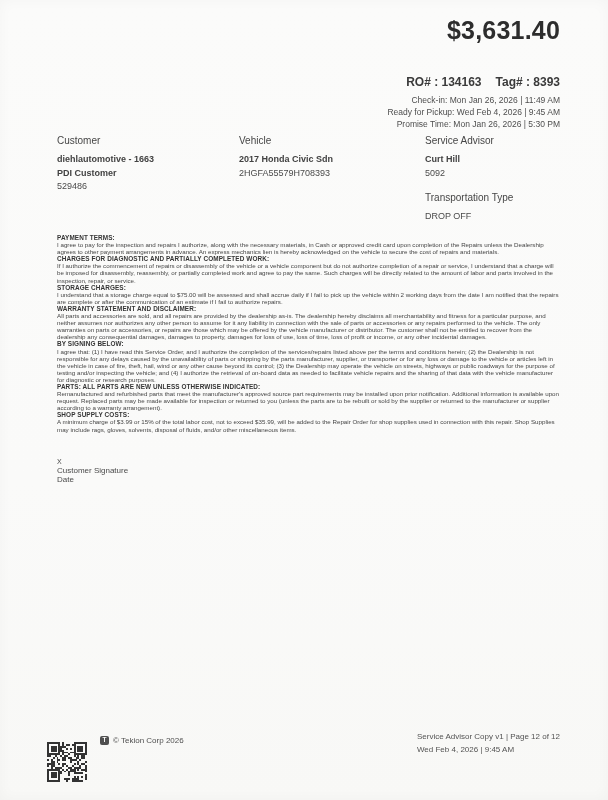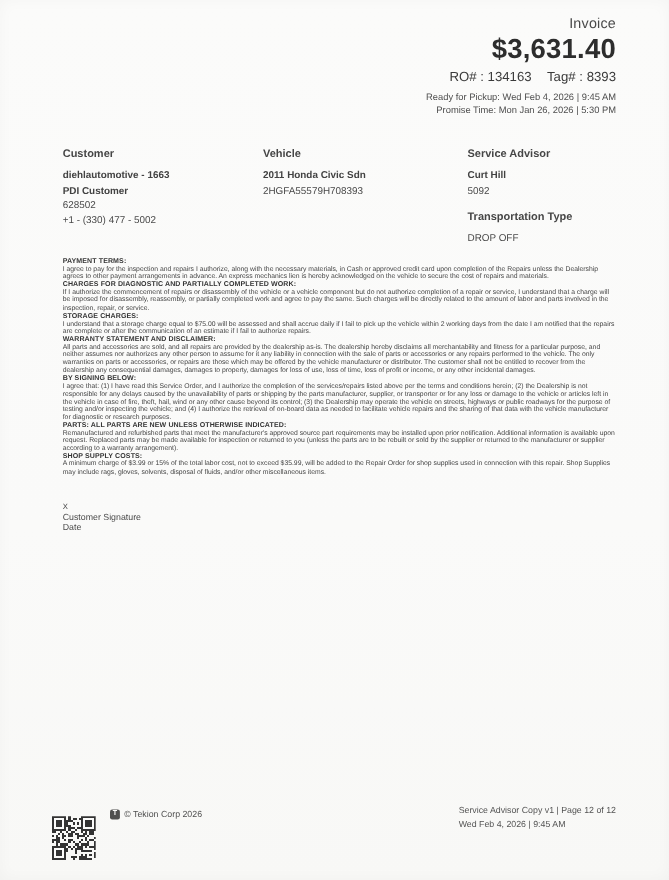--- a/index.html
+++ b/index.html
@@ -20,30 +20,30 @@
 
   
   .header {
     position: absolute;
     top: 13px;
     right: 48px;
     text-align: right;
   }
   .doc-type { font-size: 13px; color: #4a4a4a; letter-spacing: 0.2px; }
   .doc-total { font-size: 25px; font-weight: bold; color: #2d2d2d; margin-top: 3px; letter-spacing: 0.2px; }
-  .ro-line { margin-top: 3px; font-size: 12px; font-weight: normal; color: #3a3a3a; }
+  .ro-line { margin-top: 30px; font-size: 12px; font-weight: bold; color: #3a3a3a; }
   .ro-line .gap { display: inline-block; width: 14px; }
   .sched { margin-top: 5px; font-size: 8.5px; color: #4e4e4e; line-height: 12px; }
 
   
   .col { position: absolute; top: 135px; }
   .col-customer { left: 57px; width: 185px; }
   .col-vehicle  { left: 239px; width: 165px; }
   .col-advisor  { left: 425px; width: 140px; }
-  .col-label { font-size: 10px; font-weight: bold; color: #464646; margin-bottom: 7px; }
+  .col-label { font-size: 10px; font-weight: normal; color: #464646; margin-bottom: 7px; }
   .col-line  { font-size: 9px; color: #4a4a4a; line-height: 13.5px; }
   .col-line.strong { font-weight: bold; color: #424242; }
   .sub-block { margin-top: 12px; }
 
   
   .terms {
     position: absolute;
     top: 234px;
     left: 57px;
     width: 504px;
@@ -106,42 +106,41 @@
     color: #535353;
     line-height: 12.5px;
   }
 </style>
 </head>
 <body>
 
 <div class="page">
 
   <div class="header">
-    <div class="doc-type">Invoice</div>
     <div class="doc-total">$3,631.40</div>
     <div class="ro-line">
       <span>RO# : 134163</span><span class="gap"></span><span>Tag# : 8393</span>
     </div>
     <div class="sched">
+      <div>Check-in: Mon Jan 26, 2026 | 11:49 AM</div>
       <div>Ready for Pickup: Wed Feb 4, 2026 | 9:45 AM</div>
       <div>Promise Time: Mon Jan 26, 2026 | 5:30 PM</div>
     </div>
   </div>
 
   <div class="col col-customer">
     <div class="col-label">Customer</div>
     <div class="col-line strong">diehlautomotive - 1663</div>
     <div class="col-line strong">PDI Customer</div>
-    <div class="col-line">628502</div>
-    <div class="col-line">+1 - (330) 477 - 5002</div>
+    <div class="col-line">529486</div>
   </div>
 
   <div class="col col-vehicle">
     <div class="col-label">Vehicle</div>
-    <div class="col-line strong">2011 Honda Civic Sdn</div>
+    <div class="col-line strong">2017 Honda Civic Sdn</div>
     <div class="col-line">2HGFA55579H708393</div>
   </div>
 
   <div class="col col-advisor">
     <div class="col-label">Service Advisor</div>
     <div class="col-line strong">Curt Hill</div>
     <div class="col-line">5092</div>
     <div class="sub-block">
       <div class="col-label">Transportation Type</div>
       <div class="col-line">DROP OFF</div>

